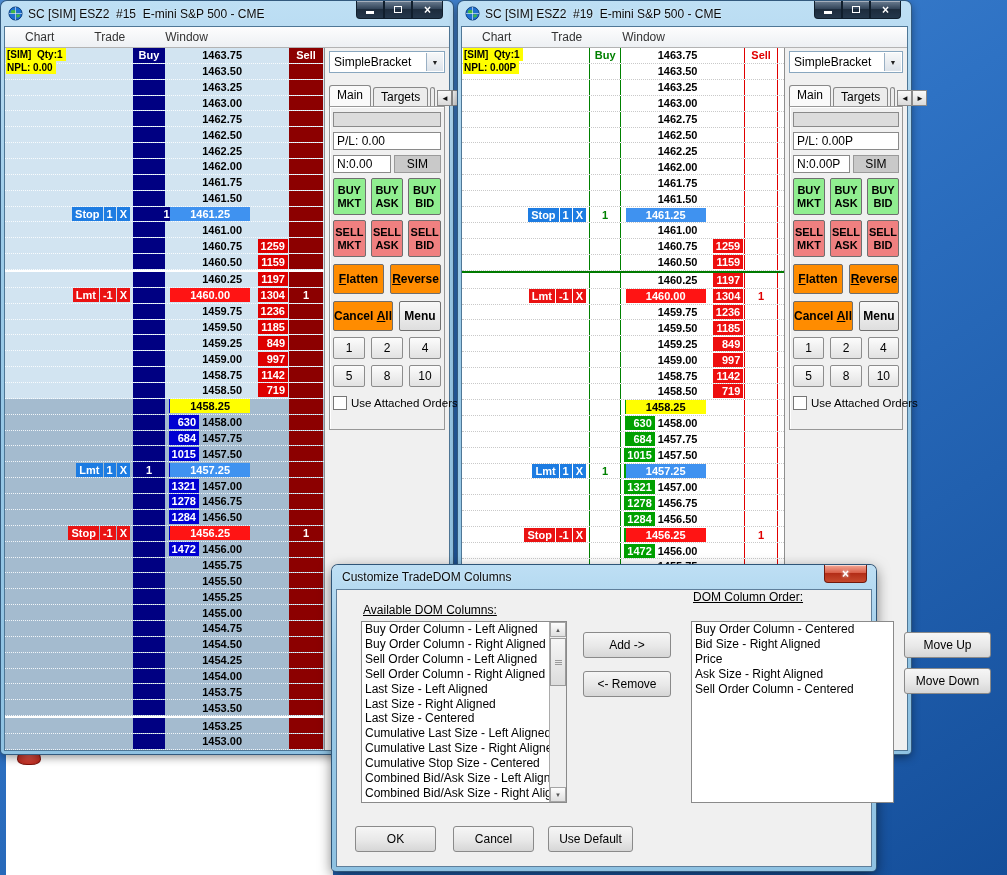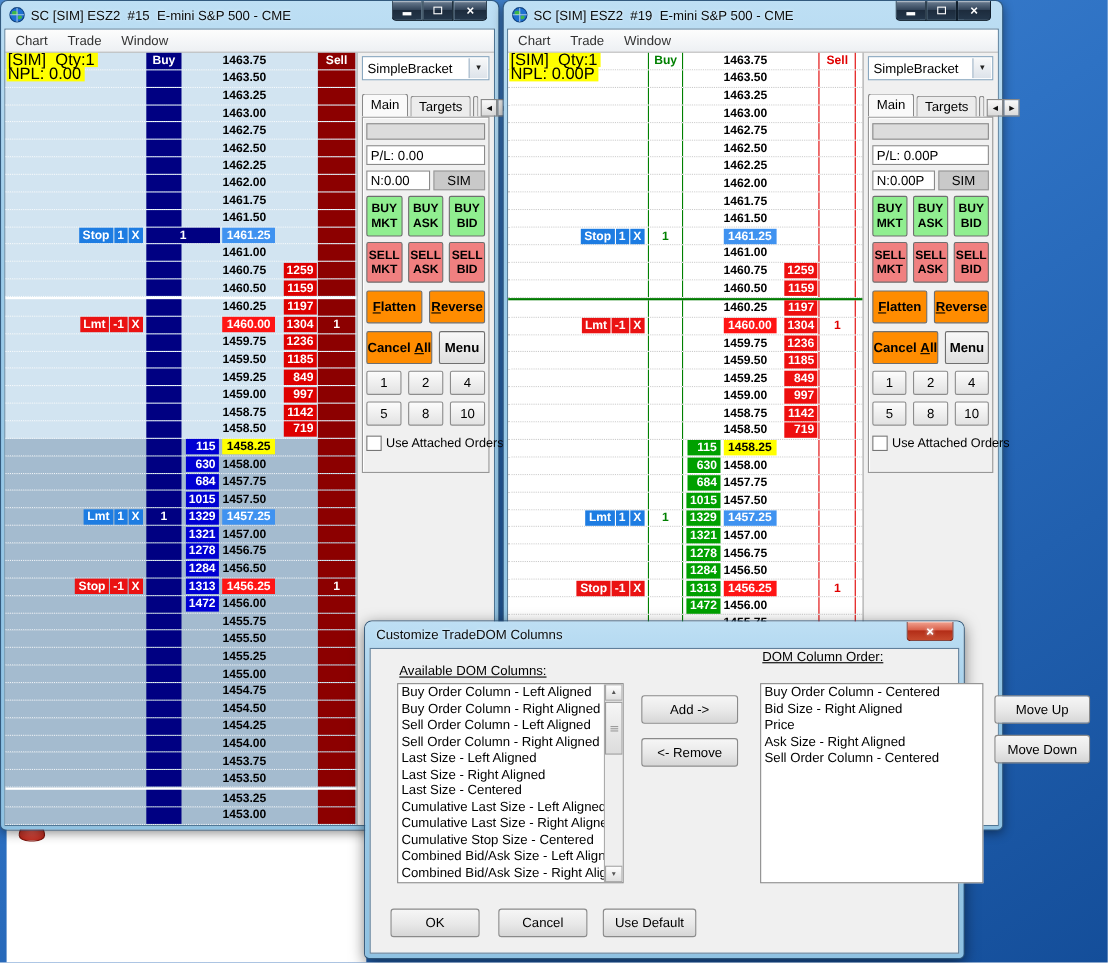--- a/index.html
+++ b/index.html
@@ -30,21 +30,21 @@
     display:flex;align-items:center;justify-content:center;
     box-shadow:inset 0 1px 0 rgba(255,255,255,.4);font-size:10px;}
   .cap-btn.min{border-radius:0 0 0 4px;}
   .cap-btn.close{border-radius:0 0 4px 0;width:31px;font-size:12px;font-weight:bold;}
   .cap-btn .mingl{width:8px;height:3px;background:#fff;margin-top:6px;}
   .cap-btn .maxgl{width:8px;height:7px;border:1px solid #fff;box-sizing:border-box;}
   .win-client{background:#f0f0f0;border:1px solid #4f7796;height:calc(100% - 25px);
     box-sizing:border-box;display:flex;flex-direction:column;}
   .menubar{height:20px;flex:none;background:linear-gradient(#fdfdfd,#edf0f3);
     border-bottom:1px solid #b3b3b3;display:flex;align-items:center;font-size:12px;color:#333;}
-  .menu-item{padding:2px 9px;}
+  .menu-item{padding:2px 20px;}
   .win-body{flex:1;display:flex;min-height:0;}
   
   .ladder{position:relative;display:flex;flex-direction:column;flex:none;}
   .ladder-0{width:319px;}
   .ladder-1{width:322px;}
   .dom-row{flex:1;display:flex;align-items:stretch;box-sizing:border-box;min-height:0;}
   .w0 .dom-row{border-bottom:1px dotted rgba(255,255,255,.85);}
   .w1 .dom-row{border-bottom:1px dotted #c9c9c9;background:#fff;}
   .cell{display:flex;align-items:center;box-sizing:border-box;font-size:11px;font-weight:bold;}
   .c-tag{width:128px;justify-content:flex-end;padding-right:3px;}
@@ -52,25 +52,25 @@
   .c-bid{width:35px;justify-content:flex-end;}
   .c-price{width:52px;justify-content:flex-end;color:#000;}
   .c-ask{width:37px;justify-content:flex-end;}
   .c-sell{width:34px;justify-content:center;color:#fff;}
   .c-gut{width:6px;}
   .w0 .c-buy{background:#000082;}
   .w0 .c-sell{background:#8c0000;}
   .w1 .c-buy{border-left:1px solid #008000;border-right:1px solid #008000;color:#008000;}
   .w1 .c-sell{border-left:1px solid #e00000;border-right:1px solid #e00000;color:#e00000;}
   .price-plain{padding-right:10px;}
-  .price-hl{padding:0 4px;margin-right:2px;line-height:14px;margin-left:28px;}
+  .price-hl{padding:0 20px;margin-right:2px;line-height:14px;margin-left:28px;}
   .size-block{color:#fff;text-align:right;padding:0 3px;margin:0 1px;line-height:14px;min-width:24px;}
   .otag{display:flex;gap:1px;color:#fff;padding-left:48px;}
   .otag span{padding:0 3px;line-height:14px;display:block;}
-  .info-box{position:absolute;left:1px;top:0;z-index:6;font-size:15px;font-weight:normal;line-height:13px;}
+  .info-box{position:absolute;left:1px;top:0;z-index:6;font-size:10px;font-weight:bold;line-height:13px;}
   .info-box div{display:table;background:#ffff00;color:#000;padding:0 3px 0 1px;white-space:pre;}
   
   .tradepanel{flex:1;border-left:1px solid #8f8f8f;background:#f0f0f0;padding:3px 4px;box-sizing:border-box;min-width:0;}
   .combo{height:20px;background:#fff;border:1px solid #89a7bf;display:flex;align-items:center;
     font-size:12px;padding-left:4px;position:relative;}
   .combo-btn{position:absolute;right:1px;top:1px;bottom:1px;width:16px;
     background:linear-gradient(#f7f8f9,#dde3ea);border-left:1px solid #9ab0c4;
     display:flex;align-items:center;justify-content:center;font-size:7px;color:#222;}
   .gap13{height:13px;}
   .tabs{display:flex;align-items:flex-end;height:20px;margin-bottom:0;}

